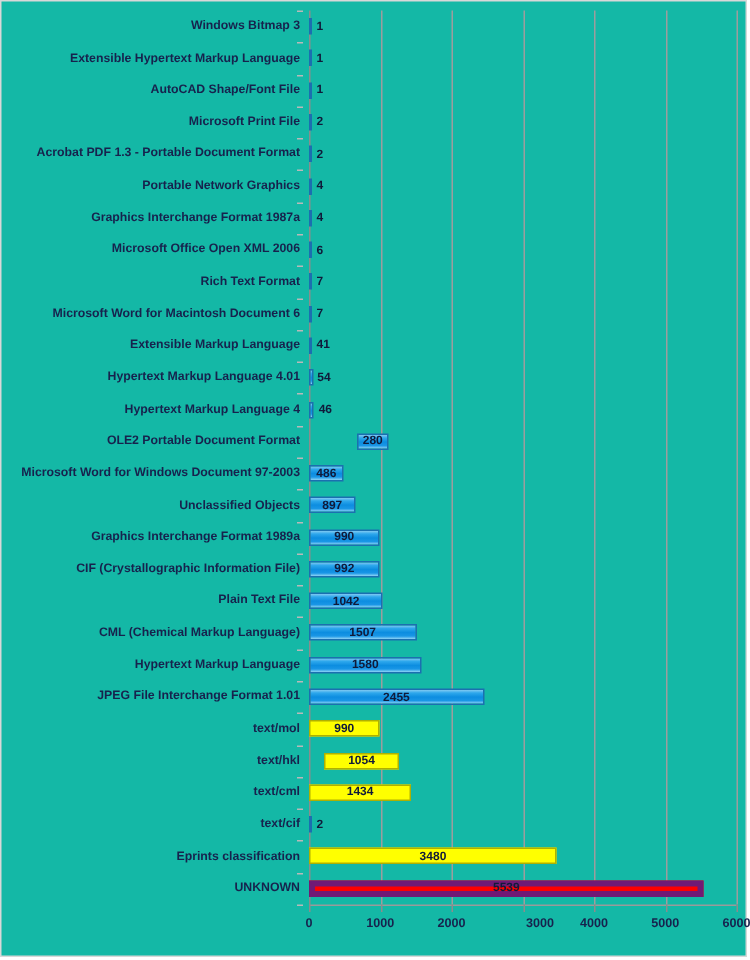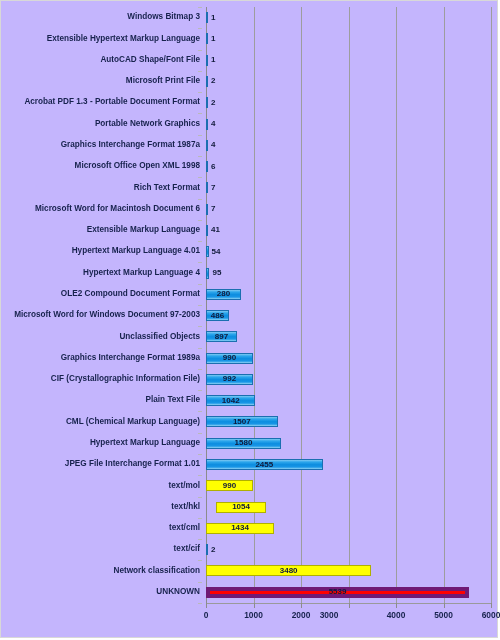--- a/index.html
+++ b/index.html
@@ -7,21 +7,21 @@
     width:500px;height:640px;
     background:#ffffff;
     font-family:"Liberation Sans", sans-serif;
     overflow:hidden;
   }
   #chart-frame{
     position:relative;
     width:498px;height:638px;
     border:1px solid #d8d8d8;
     box-sizing:border-box;
-    background:#c4b5fd;
+    background:#14b8a6;
   }
   
   #plot-wrap{
     position:absolute;
     left:0; top:0; right:0; bottom:0;
   }
   #rows{
     position:absolute;
     left:8px; top:6px;
     width:482px;
@@ -209,21 +209,21 @@
         </div>
         <div class="row">
           <div class="cat-label">Graphics Interchange Format 1987a</div>
           <div class="track">
             <div class="bar blue" style="width: 2px;">
               <span class="bar-value outside">4</span>
             </div>
           </div>
         </div>
         <div class="row">
-          <div class="cat-label">Microsoft Office Open XML 1998</div>
+          <div class="cat-label">Microsoft Office Open XML 2006</div>
           <div class="track">
             <div class="bar blue" style="width: 2px;">
               <span class="bar-value outside">6</span>
             </div>
           </div>
         </div>
         <div class="row">
           <div class="cat-label">Rich Text Format</div>
           <div class="track">
             <div class="bar blue" style="width: 2px;">
@@ -252,28 +252,28 @@
           <div class="track">
             <div class="bar blue" style="width: 2.565px;">
               <span class="bar-value outside">54</span>
             </div>
           </div>
         </div>
         <div class="row">
           <div class="cat-label">Hypertext Markup Language 4</div>
           <div class="track">
             <div class="bar blue" style="width: 3.4675px;">
-              <span class="bar-value outside">95</span>
-            </div>
-          </div>
-        </div>
-        <div class="row">
-          <div class="cat-label">OLE2 Compound Document Format</div>
-          <div class="track">
-            <div class="bar blue" style="width: 35px;">
+              <span class="bar-value outside">46</span>
+            </div>
+          </div>
+        </div>
+        <div class="row">
+          <div class="cat-label">OLE2 Portable Document Format</div>
+          <div class="track">
+            <div class="bar blue" style="width: 21px; margin-left: 32px;">
               <span class="bar-value">280</span>
             </div>
           </div>
         </div>
         <div class="row">
           <div class="cat-label">Microsoft Word for Windows Document 97-2003</div>
           <div class="track">
             <div class="bar blue" style="width: 23.085px;">
               <span class="bar-value">486</span>
             </div>
@@ -361,21 +361,21 @@
         </div>
         <div class="row">
           <div class="cat-label">text/cif</div>
           <div class="track">
             <div class="bar blue" style="width: 2px;">
               <span class="bar-value outside">2</span>
             </div>
           </div>
         </div>
         <div class="row">
-          <div class="cat-label">Network classification</div>
+          <div class="cat-label">Eprints classification</div>
           <div class="track">
             <div class="bar yellow" style="width: 165.3px;">
               <span class="bar-value">3480</span>
             </div>
           </div>
         </div>
         <div class="row">
           <div class="cat-label">UNKNOWN</div>
           <div class="track">
             <div class="bar red" style="width: 263.103px;">
@@ -417,21 +417,21 @@
 
   <div id="axis-area">
     <div id="axis-line"></div>
   <div class="tick" style="left: 197px;"></div>
       <div class="tick-label" style="left: 197px;">0</div>
       <div class="tick" style="left: 244.5px;"></div>
       <div class="tick-label" style="left: 244.5px;">1000</div>
       <div class="tick" style="left: 292px;"></div>
       <div class="tick-label" style="left: 292px;">2000</div>
       <div class="tick" style="left: 339.5px;"></div>
-      <div class="tick-label" style="left: 320px;">3000</div>
+      <div class="tick-label" style="left: 351px;">3000</div>
       <div class="tick" style="left: 387px;"></div>
       <div class="tick-label" style="left: 387px;">4000</div>
       <div class="tick" style="left: 434.5px;"></div>
       <div class="tick-label" style="left: 434.5px;">5000</div>
       <div class="tick" style="left: 482px;"></div>
       <div class="tick-label" style="left: 482px;">6000</div>
     </div>
 
 </div>
 

